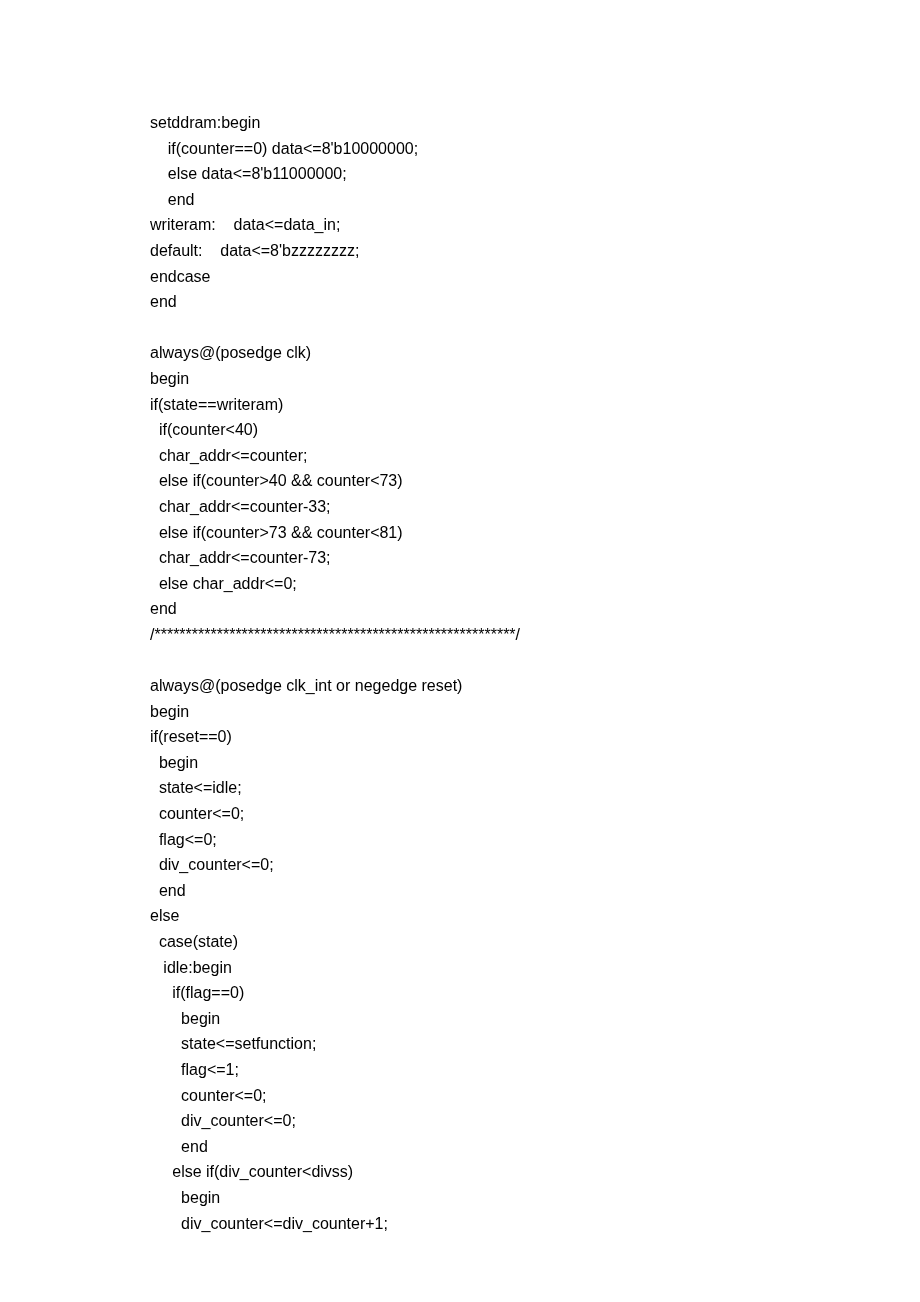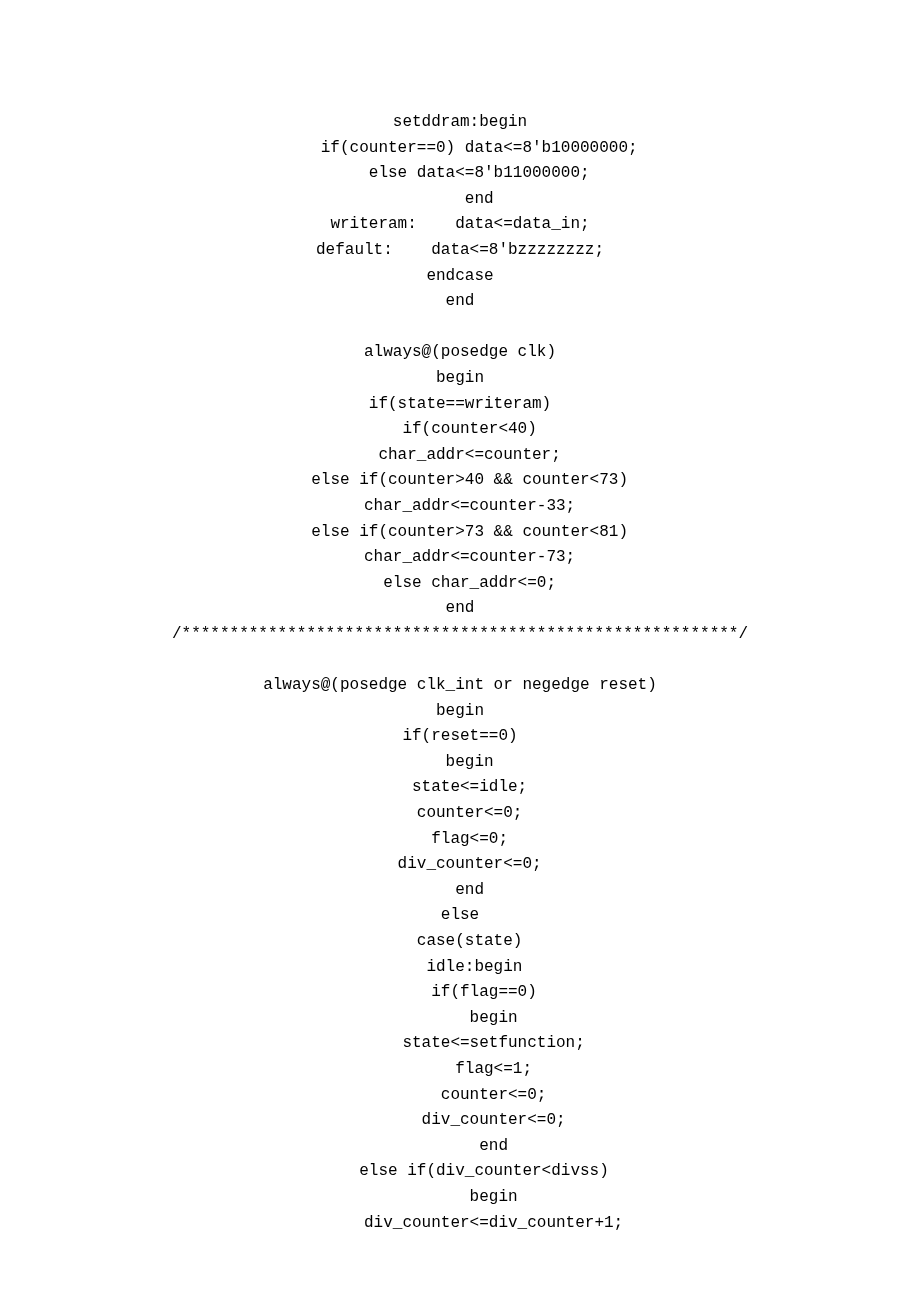--- a/index.html
+++ b/index.html
@@ -12,23 +12,22 @@
     line-height: 1.6;
   }
   .page {
     width: 920px;
     min-height: 1302px;
     padding: 110px 150px 60px 150px;
     box-sizing: border-box;
   }
   .code {
     white-space: pre;
-    font-family: Liberation Mono, monospace;
+    font-family: Liberation Sans, sans-serif;
     font-size: 16px;
-    text-align: center;
   }
 </style>
 </head>
 <body>
 
 <div class="page">
   <div class="code" id="code-container"><div>setddram:begin</div><div>    if(counter==0) data&lt;=8'b10000000;</div><div>    else data&lt;=8'b11000000;</div><div>    end</div><div>writeram:    data&lt;=data_in;</div><div>default:    data&lt;=8'bzzzzzzzz;</div><div>endcase</div><div>end</div><div>&nbsp;</div><div>always@(posedge clk)</div><div>begin</div><div>if(state==writeram)</div><div>  if(counter&lt;40)</div><div>  char_addr&lt;=counter;</div><div>  else if(counter&gt;40 &amp;&amp; counter&lt;73)</div><div>  char_addr&lt;=counter-33;</div><div>  else if(counter&gt;73 &amp;&amp; counter&lt;81)</div><div>  char_addr&lt;=counter-73;</div><div>  else char_addr&lt;=0;</div><div>end</div><div>/**********************************************************/</div><div>&nbsp;</div><div>always@(posedge clk_int or negedge reset)</div><div>begin</div><div>if(reset==0)</div><div>  begin</div><div>  state&lt;=idle;</div><div>  counter&lt;=0;</div><div>  flag&lt;=0;</div><div>  div_counter&lt;=0;</div><div>  end</div><div>else</div><div>  case(state)</div><div>   idle:begin</div><div>     if(flag==0)</div><div>       begin</div><div>       state&lt;=setfunction;</div><div>       flag&lt;=1;</div><div>       counter&lt;=0;</div><div>       div_counter&lt;=0;</div><div>       end</div><div>     else if(div_counter&lt;divss)</div><div>       begin</div><div>       div_counter&lt;=div_counter+1;</div></div>
 </div>
 
 </body></html>

